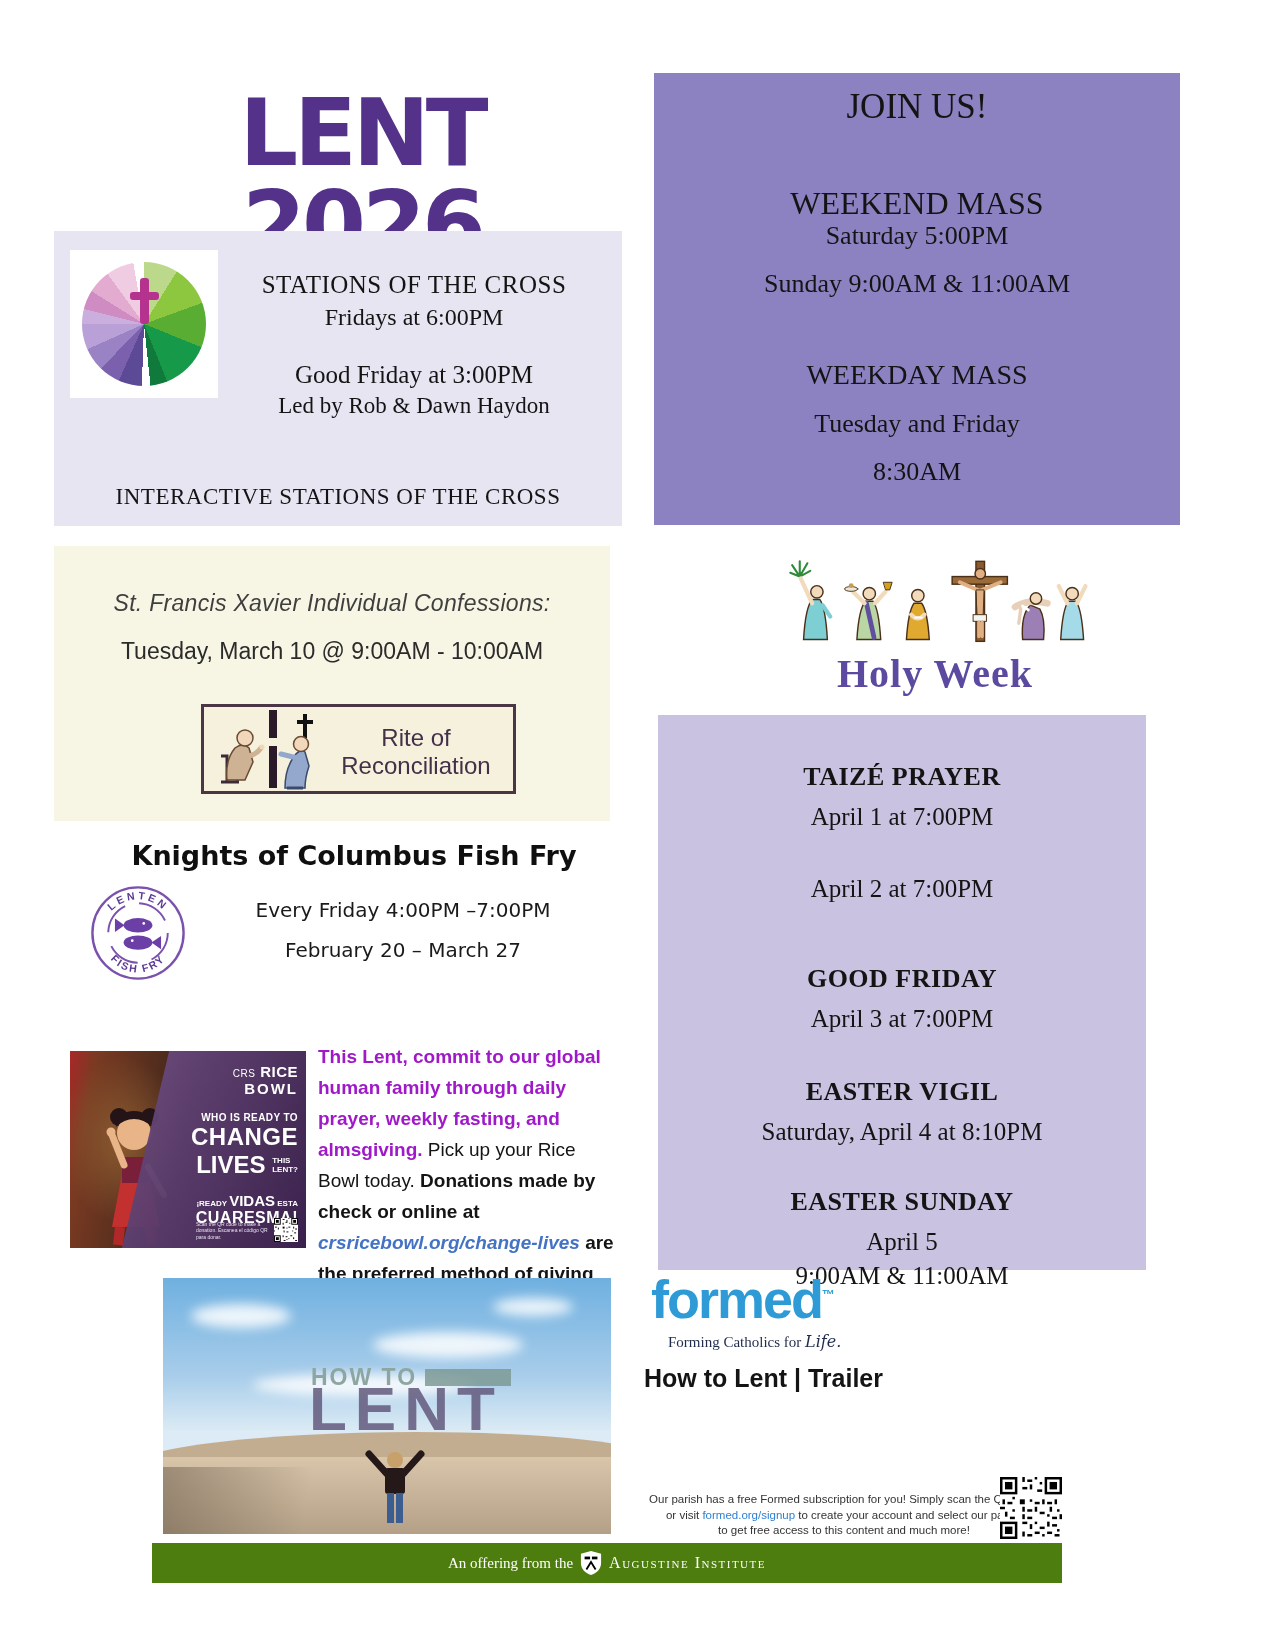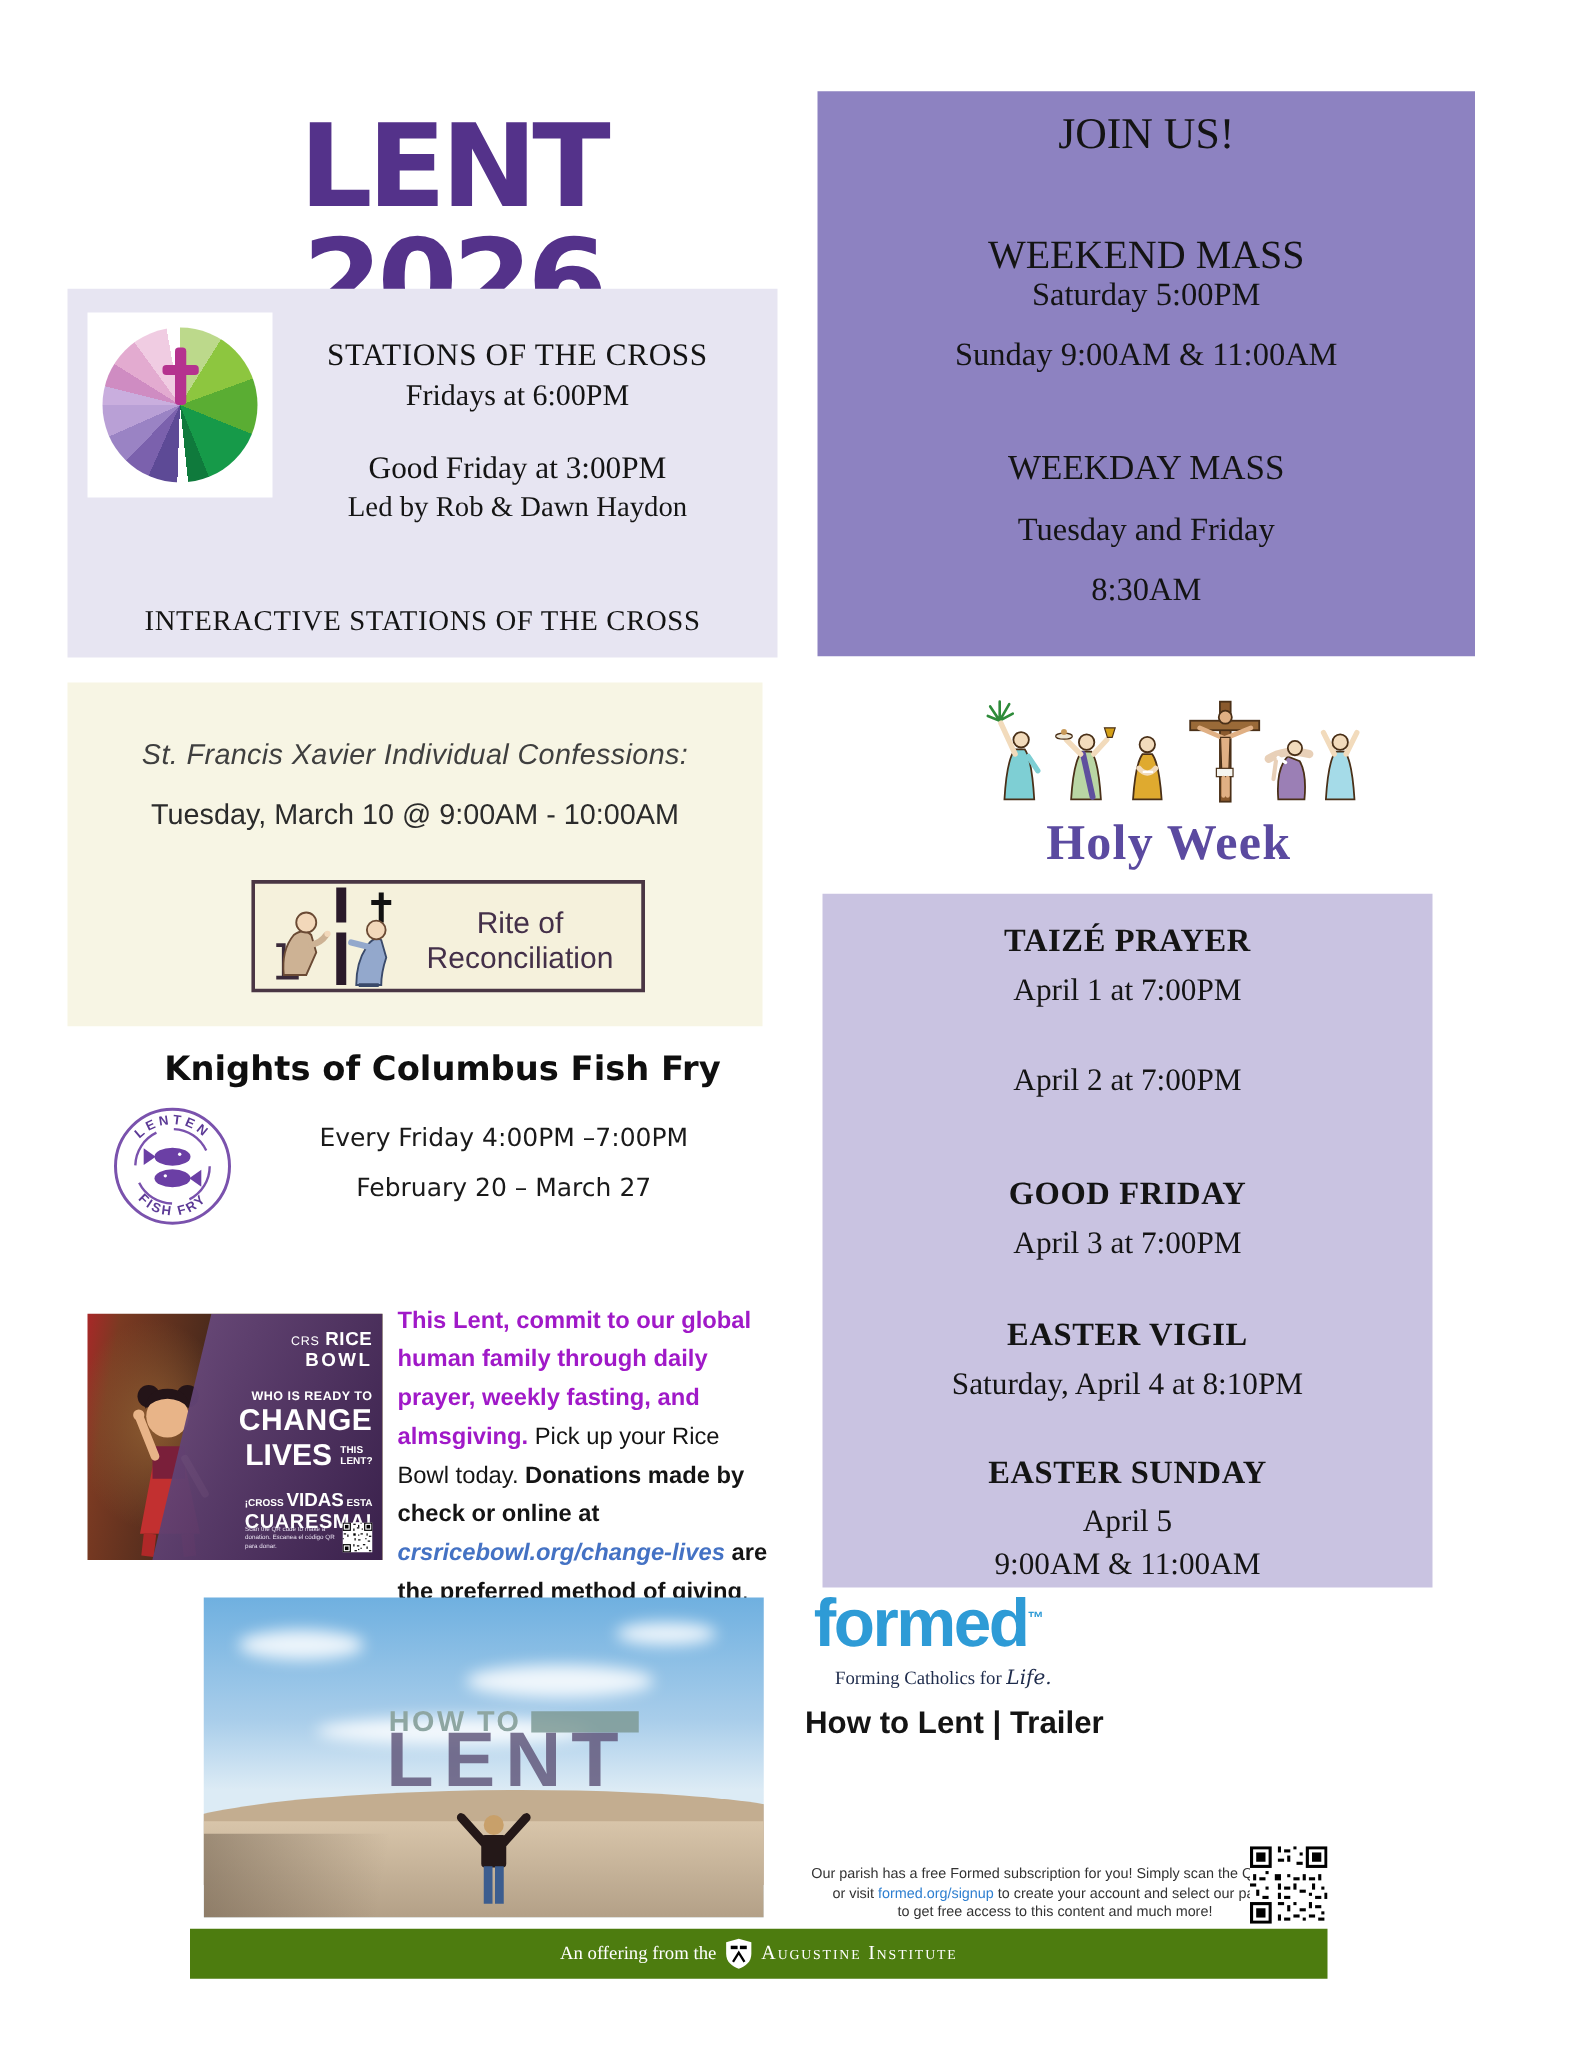--- a/index.html
+++ b/index.html
@@ -84,21 +84,21 @@
   .rb-bold{font-weight:bold;}
   .rb-link{color:#4472c4;font-weight:bold;font-style:italic;text-decoration:none;}
 
   
   .hw-figures{left:775px;top:548px;width:320px;height:100px;}
   .hw-caption{left:775px;top:650px;width:320px;text-align:center;font-weight:bold;
     font-size:40px;color:#5b4aa0;letter-spacing:1px;}
 
   
   .events-box{left:658px;top:715px;width:488px;height:555px;background:#c9c3e1;color:#141414;}
-  .event{left:0;width:100%;text-align:center;}
+  .event{left:0;width:100%;text-align:center;margin-top:24px;}
   .ev-name{font-size:26px;font-weight:bold;letter-spacing:.5px;}
   .ev-time{font-size:25px;margin-top:11px;}
   .ev-time2{font-size:25px;margin-top:6px;}
   .ev-0{top:23px;} .ev-1{top:125px;} .ev-2{top:225px;} .ev-3{top:338px;} .ev-4{top:448px;}
 
   
   .howto-img{left:163px;top:1278px;width:448px;height:256px;overflow:hidden;
     background:linear-gradient(#6fb0e0 0%,#a8cdea 38%,#dcebf5 60%,#dcebf5 62%);}
   .cloud{position:absolute;background:rgba(255,255,255,.85);border-radius:50%;filter:blur(6px);}
   .cloud.c1{left:28px;top:26px;width:100px;height:24px;}
@@ -238,21 +238,21 @@
     </svg>
     <div class="abs rb-overlay"></div>
     <div class="abs rb-text">
       <div class="rb-logo1"><span class="rb-crs">CRS</span> <span>RICE</span></div>
       <div class="rb-logo2">BOWL</div>
       <div class="rb-ready">WHO IS READY TO</div>
       <div class="rb-change">CHANGE</div>
       <div class="rb-lives-row"><span>LIVES</span>
         <span class="rb-stack"><span>THIS</span><br>
         <span>LENT?</span></span></div>
-      <div class="rb-es1"><span>¡CROSS</span>
+      <div class="rb-es1"><span>¡READY</span>
         <span class="rb-es-big">VIDAS</span>
         <span>ESTA</span></div>
       <div class="rb-es2">CUARESMA!</div>
     </div>
     <div class="abs rb-scan">Scan the QR code to make a donation. Escanea el código QR para donar.</div>
     <svg class="abs rb-qr" viewBox="0 0 25 25">
       <rect width="25" height="25" fill="#fff"></rect>
       <g fill="#000">
         <rect x="0" y="0" width="7" height="7"></rect>
           <rect x="1" y="1" width="5" height="5" fill="#fff"></rect>

